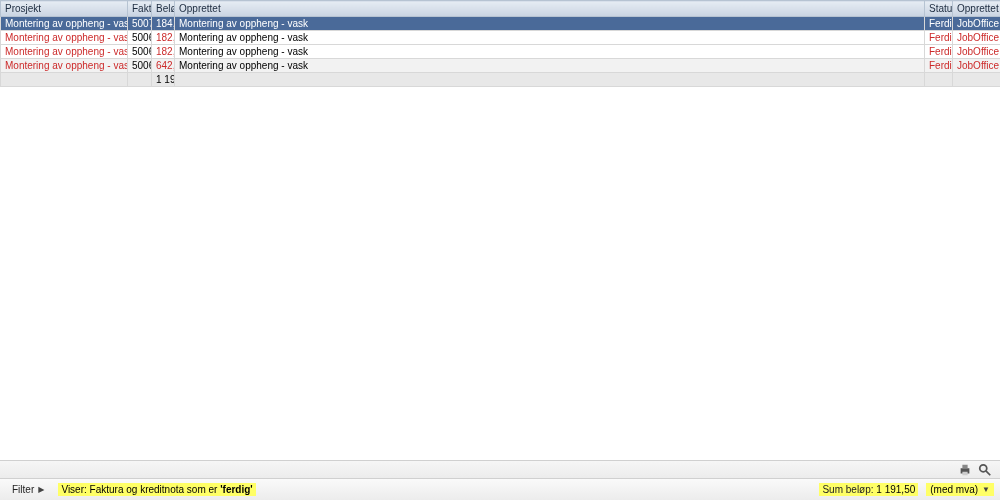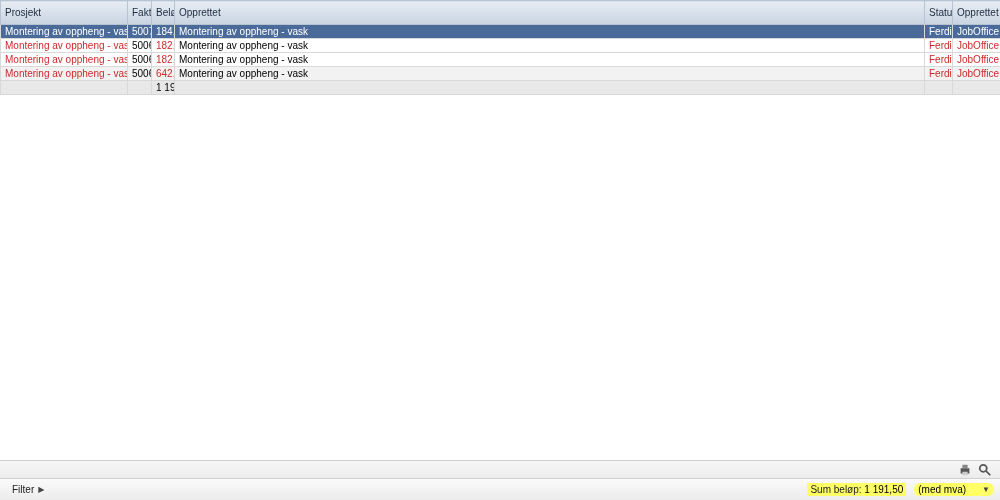--- a/index.html
+++ b/index.html
@@ -14,21 +14,21 @@
   }
   .table-area { flex: 1; overflow: hidden; }
   table { width: 100%; border-collapse: collapse; table-layout: fixed; }
   th {
     background: linear-gradient(#e6ecf3, #c9d4e2);
     color: #1c2b3f;
     font-weight: normal;
     text-align: left;
     padding: 2px 4px;
     border: 1px solid #b6c3d2;
-    height: 24px;
+    height: 16px;
     white-space: nowrap;
     overflow: hidden;
   }
   td {
     padding: 1px 4px;
     border: 1px solid #d8d8d8;
     height: 13px;
     white-space: nowrap;
     overflow: hidden;
   }
@@ -65,22 +65,22 @@
     display: flex; align-items: center; gap: 4px;
     padding: 1px 6px;
     cursor: pointer;
     color: #222;
   }
   .hl { background: #ffff66; padding: 1px 3px; }
   .hl b { font-weight: bold; }
   .spacer { flex: 1; }
   .sum-label { color: #222; text-align: right; }
   .dropdown {
-    display: flex; align-items: center; gap: 16px;
-    padding: 1px 4px; cursor: pointer; border-radius: 6px;
+    display: flex; align-items: center; gap: 4px;
+    padding: 1px 4px; cursor: pointer;
   }
   .tri { font-size: 8px; color: #444; }
 </style>
 </head>
 <body>
 
 <div class="table-area">
 <table>
 <colgroup>
   <col class="col-prosjekt">
@@ -159,20 +159,23 @@
         <line x1="9" y1="9" x2="14" y2="14" stroke="#555" stroke-width="2"></line>
       </svg>
   </span>
 </div>
 
 <div class="footer">
   <div class="filter-btn">
     <span>Filter</span>
     <span class="tri">▶</span>
   </div>
+  <span class="hl">
+    <span>Viser: Faktura og kreditnota som er </span><b>'ferdig'</b>
+  </span>
   <div class="spacer"></div>
   <span class="hl">
     <span class="sum-label">Sum beløp:</span>
     <span>1 191,50</span>
   </span>
   <div class="dropdown hl">
     <span>(med mva)</span>
     <span class="tri">▼</span>
   </div>
 </div>

